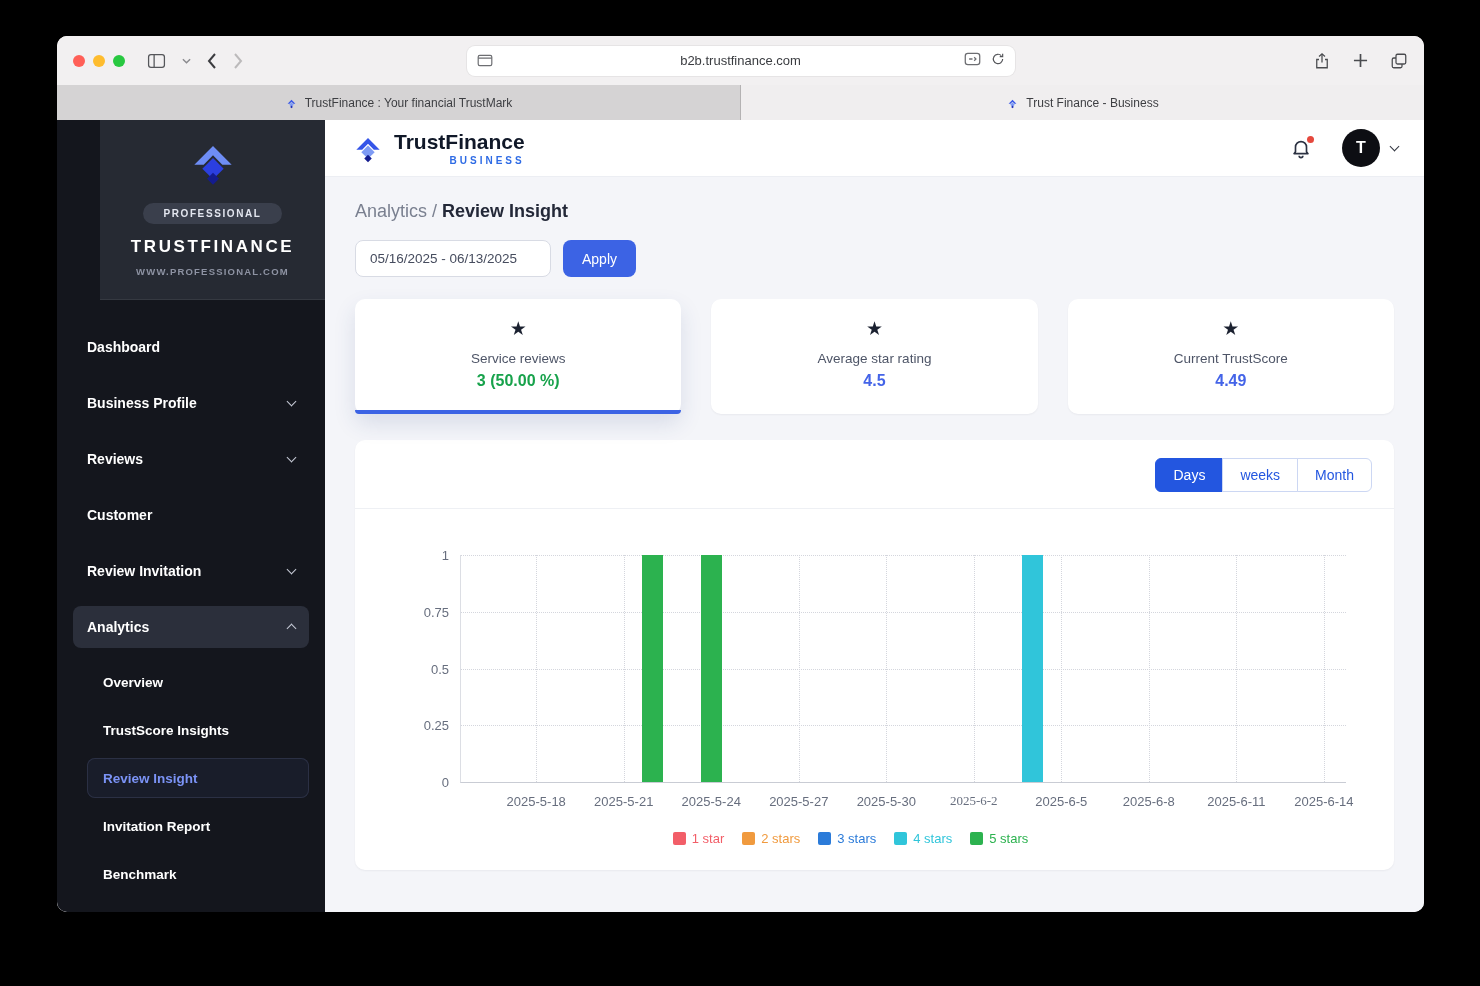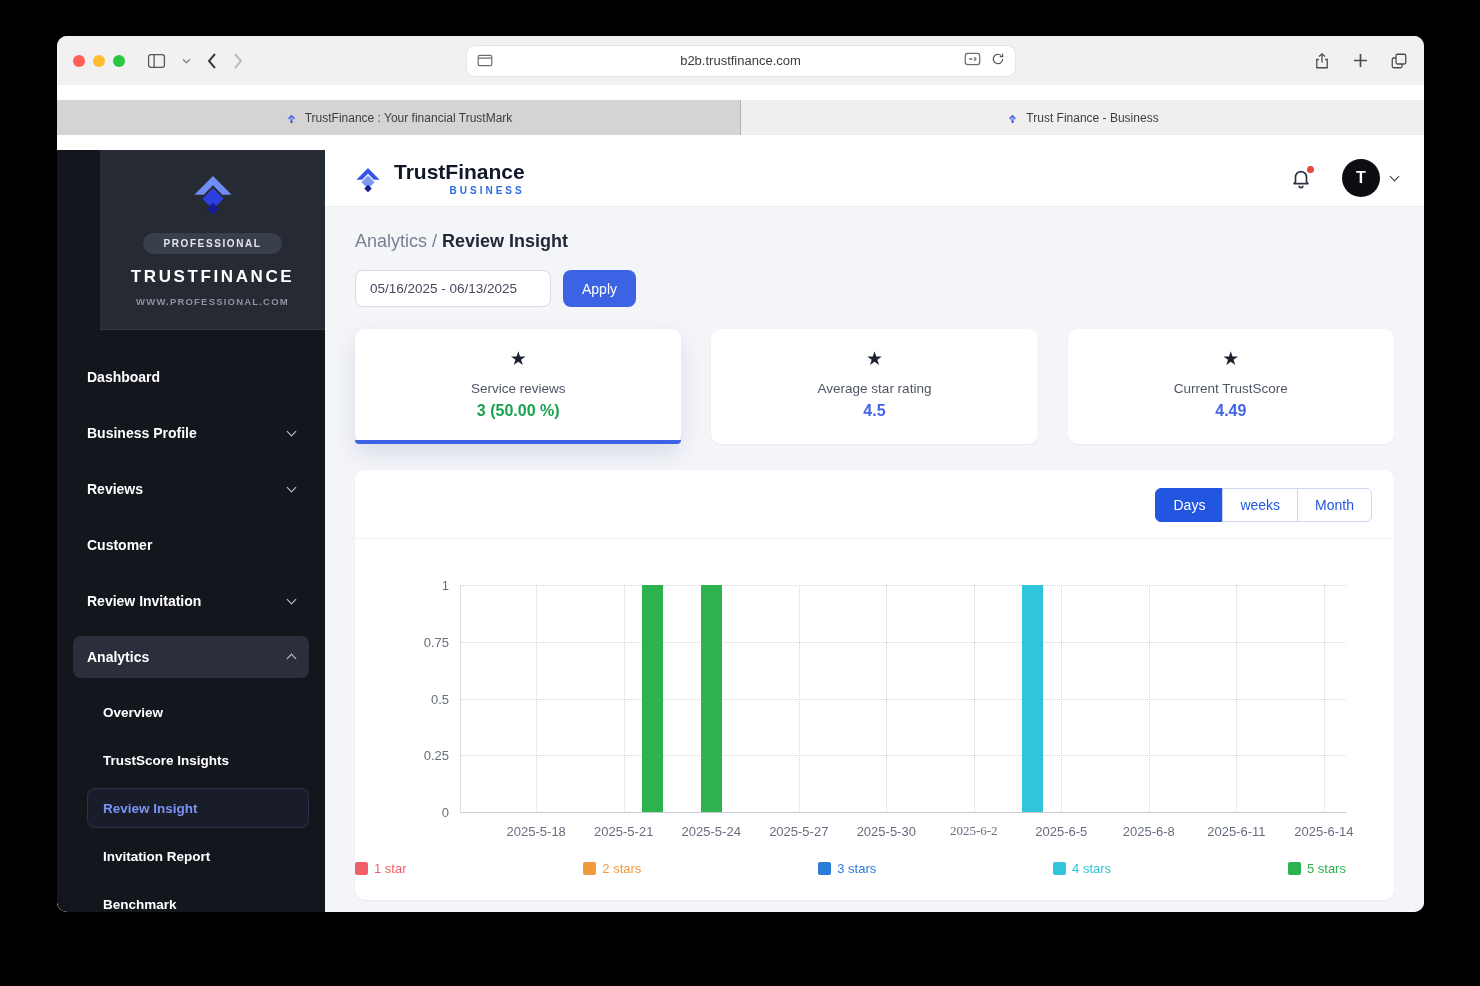--- a/index.html
+++ b/index.html
@@ -1,18 +1,18 @@
 <!DOCTYPE html>
 <html><head>
 <meta charset="utf-8">
 <style>
   * { box-sizing: border-box; margin: 0; padding: 0; }
   html,body { width:1480px; height:986px; background:#000; font-family:"Liberation Sans","DejaVu Sans",sans-serif; }
   .window{ position:absolute; left:57px; top:36px; width:1367px; height:876px; border-radius:10px; overflow:hidden;
-           background:#fff; box-shadow:0 30px 80px rgba(0,0,0,.7); display:flex; flex-direction:column;gap:15px; }
+           background:#fff; box-shadow:0 30px 80px rgba(0,0,0,.7); display:flex; flex-direction:column; }
 
   
   .toolbar{ height:49px; background:#f2f0f1; display:flex; align-items:center; padding:0 16px; position:relative; flex-shrink:0; }
   .traffic{ display:flex; gap:8px; align-items:center; }
   .light{ width:12px; height:12px; border-radius:50%; }
   .light.red{ background:#ff5f57; } .light.yellow{ background:#febc2e; } .light.green{ background:#28c840; }
   .tb-group{ display:flex; align-items:center; gap:16px; margin-left:22px; }
   .tb-icon{ display:flex; align-items:center; color:#55565a; cursor:pointer; }
   .urlbar{ position:absolute; left:50%; transform:translateX(-50%); width:548px; height:30px; background:#fff;
            border-radius:8px; display:flex; align-items:center; padding:0 10px; box-shadow:0 0 0 1px #e6e4e5; cursor:text; }
@@ -91,21 +91,21 @@
   .seg-btn.last{ border-radius:0 6px 6px 0; }
   .seg-btn.active{ background:#2356e0; color:#fff; border-color:#2356e0; }
 
   .chart-body{ padding:46px 48px 0 0; }
   .plot{ position:relative; height:228px; margin-left:105px; border-bottom:1px solid #c9ccd4; border-left:1px solid #dcdee4; }
   .grid-h{ position:absolute; left:0; right:0; border-top:1px dotted #d4d6dd; }
   .grid-v{ position:absolute; top:0; bottom:0; border-left:1px dotted #d4d6dd; }
   .y-label{ position:absolute; left:-12px; transform:translate(-100%,-50%); font-size:13px; color:#676e7e; }
   .x-label{ position:absolute; bottom:-27px; transform:translateX(-50%); font-size:13px; color:#676e7e; white-space:nowrap; }
   .bar{ position:absolute; bottom:0; width:21px; }
-  .legend{ display:flex; justify-content:space-between; gap:18px; margin-top:48px; }
+  .legend{ display:flex; justify-content:center; gap:18px; margin-top:48px; }
   .legend-item{ display:flex; align-items:center; gap:6px; cursor:pointer; }
   .legend-swatch{ width:13px; height:13px; border-radius:2px; display:inline-block; }
   .legend-label{ font-size:13px; }
 </style>
 </head>
 <body>
 
 <div class="window">
 
   <div class="toolbar">

